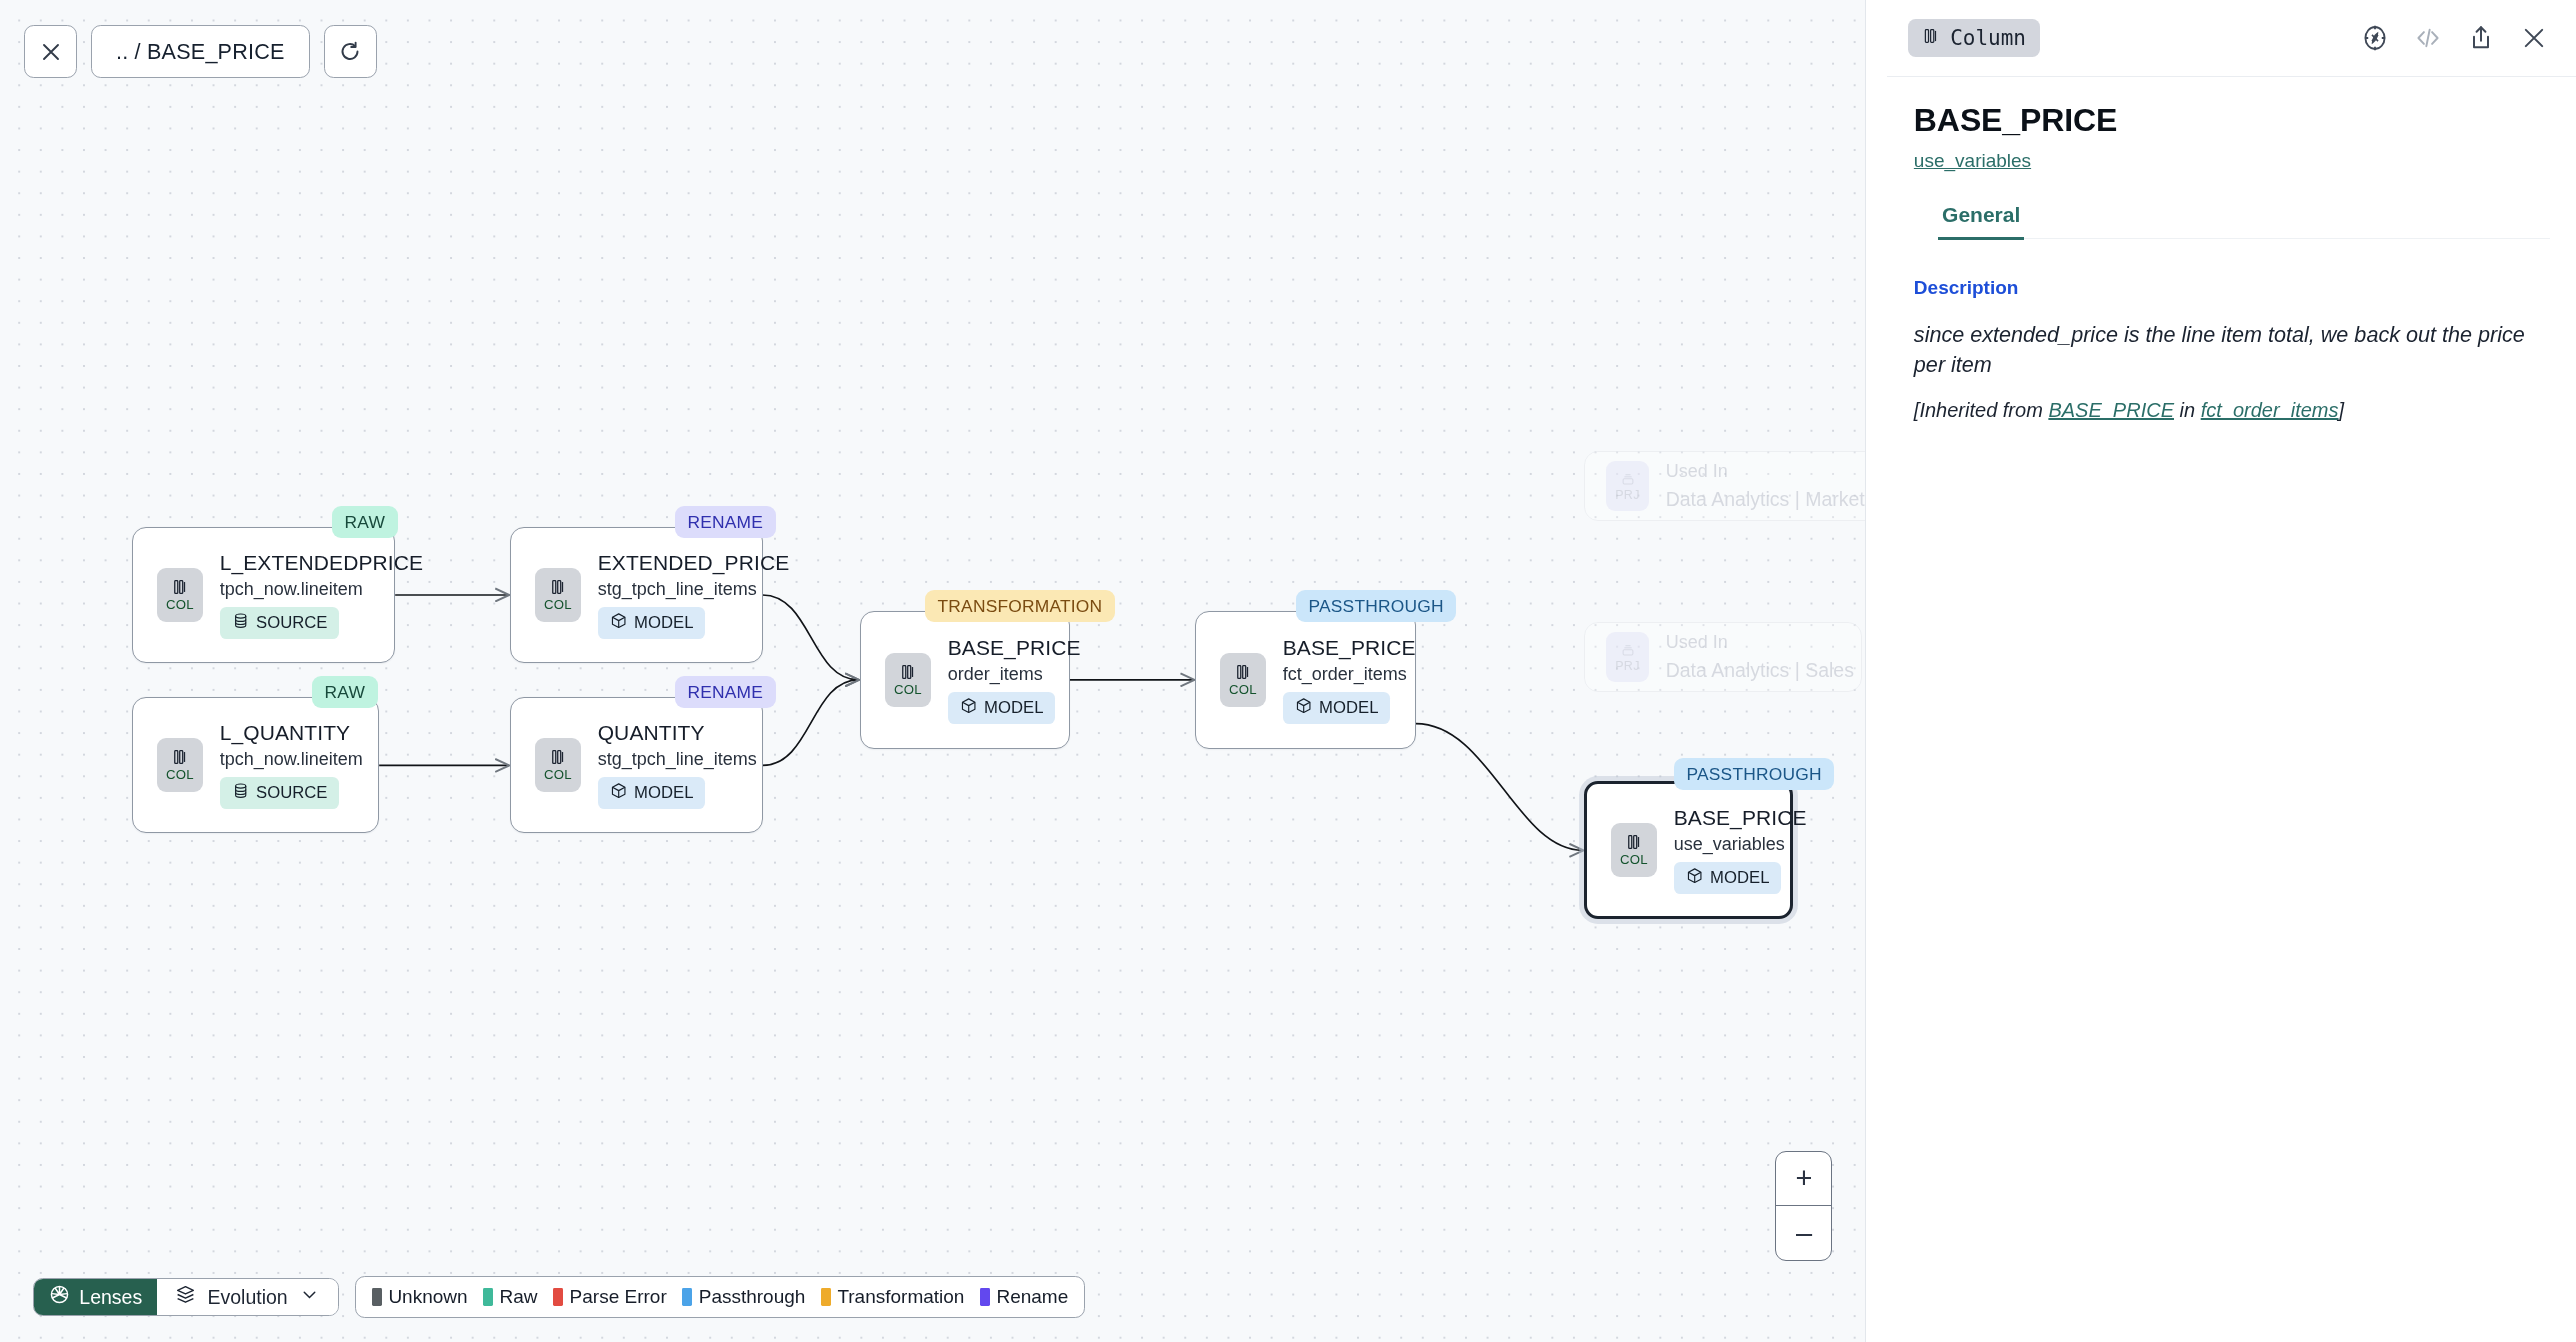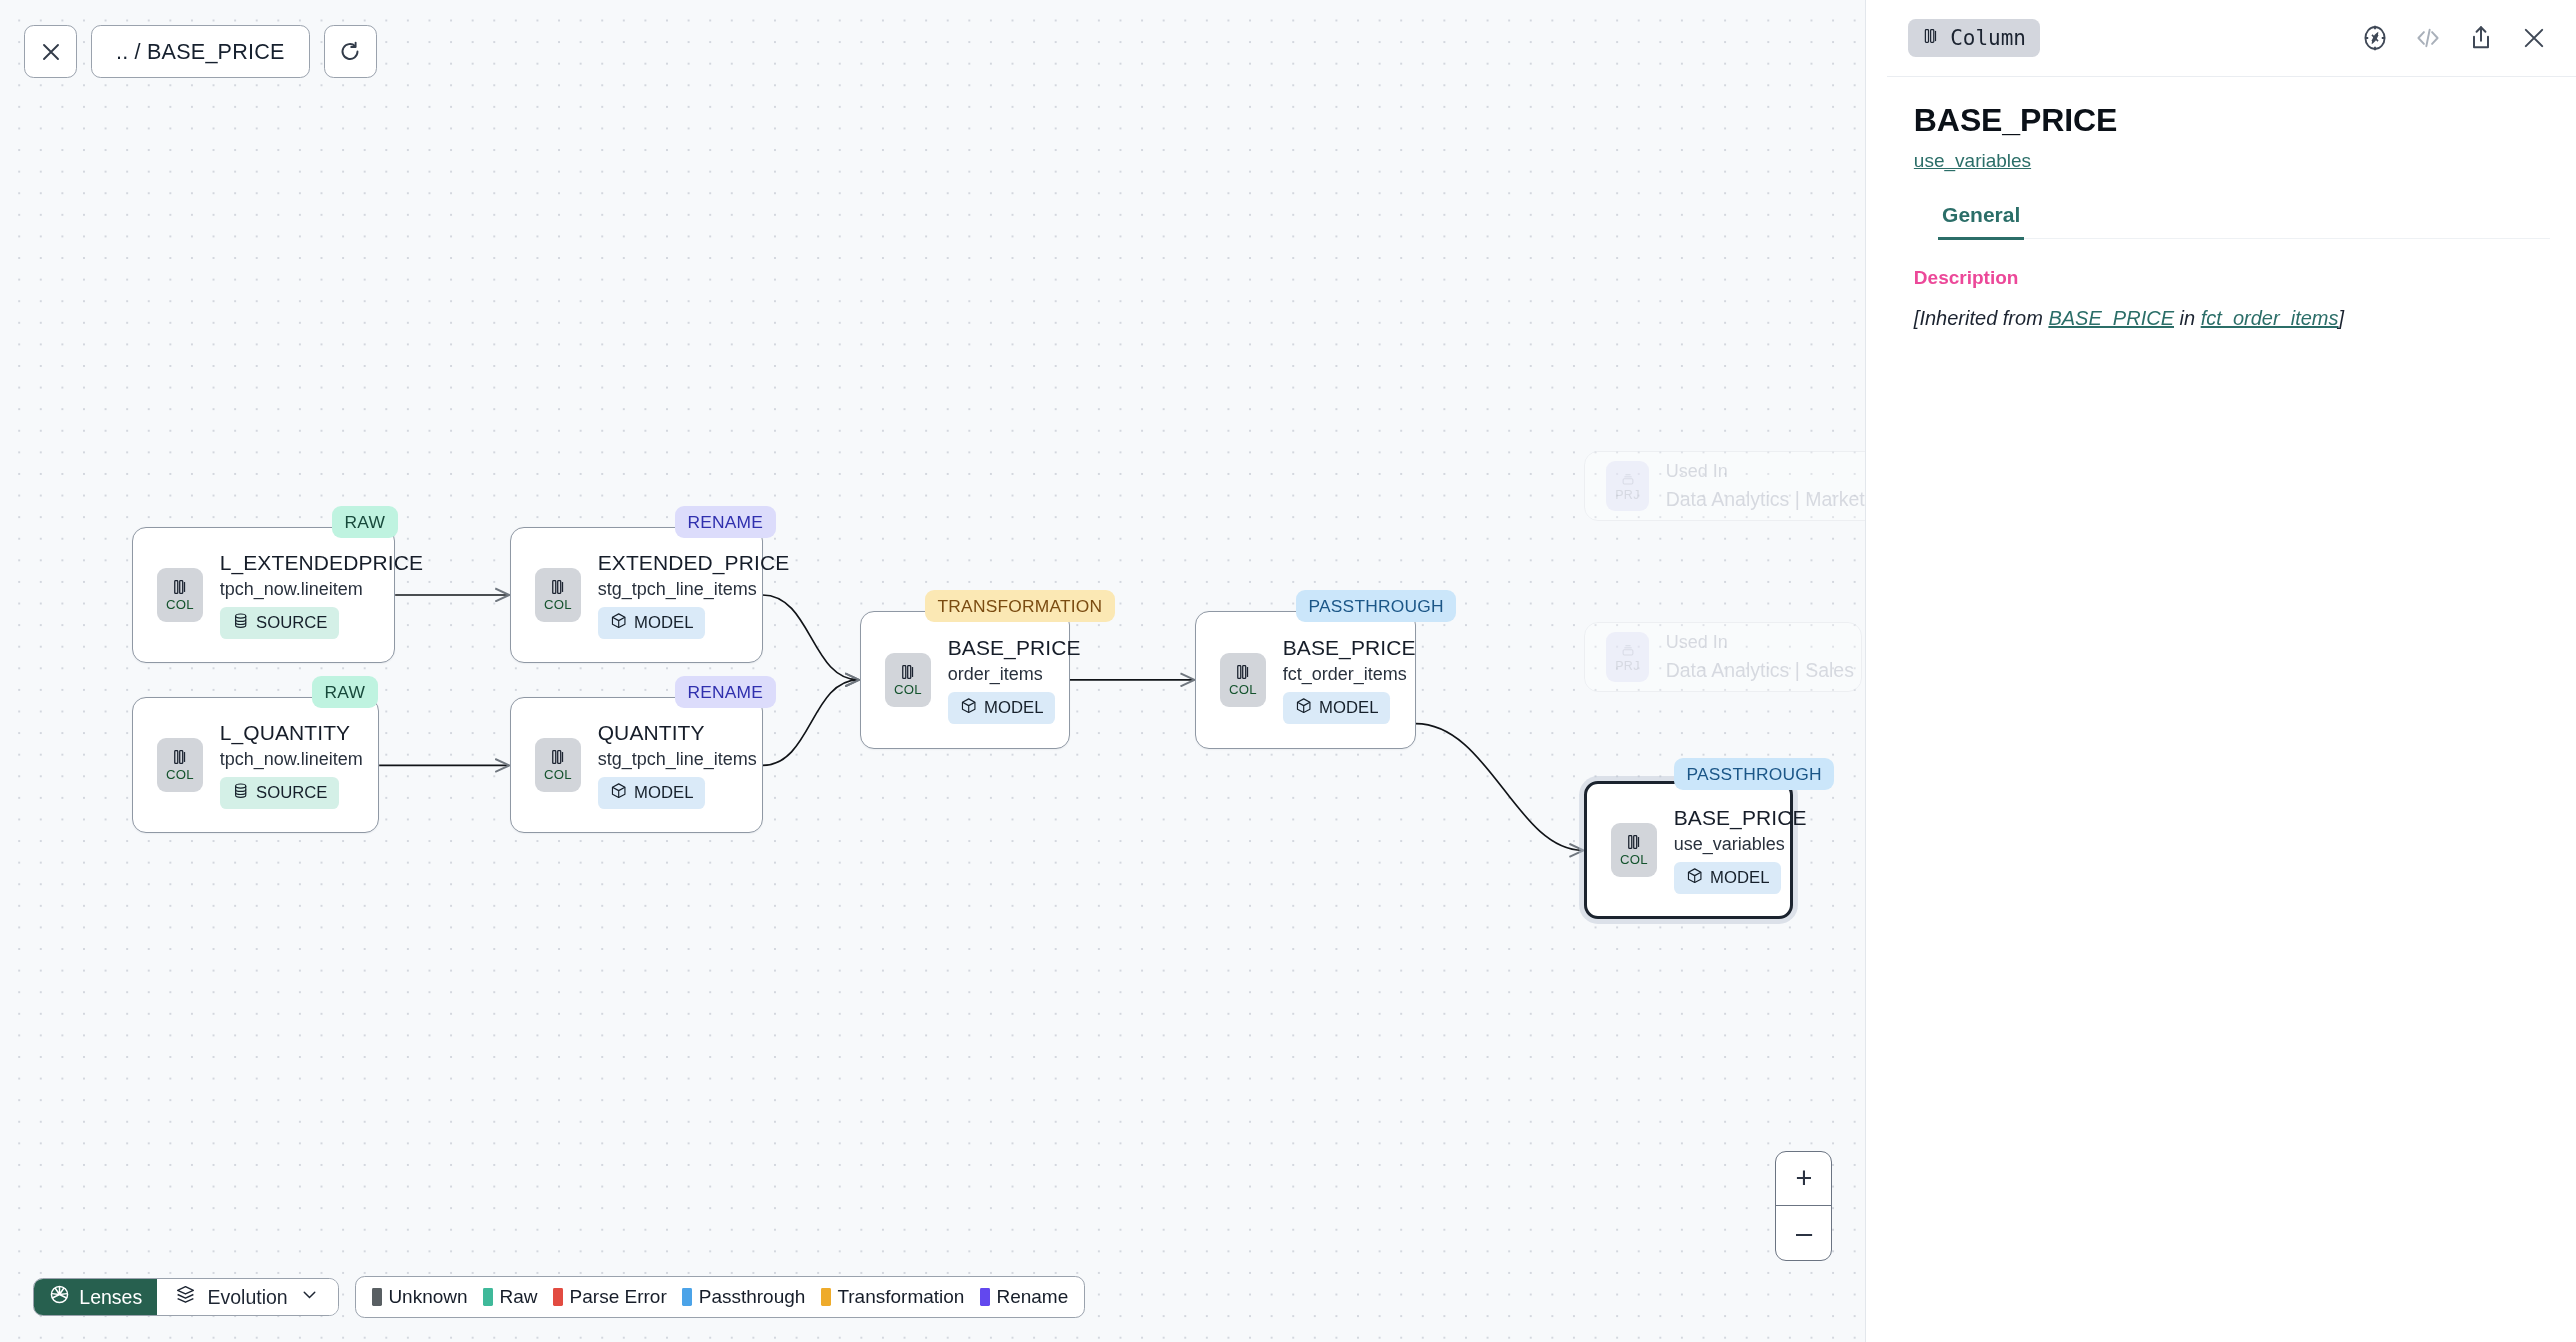--- a/index.html
+++ b/index.html
@@ -134,21 +134,21 @@
   .head-icons .ic { width: 31px; height: 31px; color: #3f4856; cursor: pointer; display: flex; align-items: center; justify-content: center; }
   .head-icons .ic.dim { color: #a9b0ba; }
 
   .panel-body { padding: 25px 26.4px 0 26.4px; }
   .col-title { font-size: 32px; font-weight: bold; color: #0b1118; letter-spacing: -0.1px; }
   .col-link { display: inline-block; margin-top: 11px; font-size: 19px; color: #2b6e68; text-decoration: underline; cursor: pointer; }
 
   .tabs { margin-top: 31px; border-bottom: 1.7px solid #eef1f4; margin-left: 24px; }
   .tab { display: inline-block; padding: 0 4.2px 9.7px 4.2px; font-size: 21px; font-weight: bold; color: #2b6e68; border-bottom: 3.5px solid #2b6e68; margin-bottom: -2.1px; cursor: pointer; }
 
-  .sect-title { margin-top: 28px; font-size: 19px; font-weight: bold; color: #ec4899; }
+  .sect-title { margin-top: 38px; font-size: 19px; font-weight: bold; color: #1d4ed8; }
   .desc { margin-top: 21px; font-size: 21.6px; font-style: italic; color: #1b2330; line-height: 1.42; }
   .inherit { margin-top: 18px; font-size: 20px; font-style: italic; color: #1b2330; }
   .inherit a { color: #2b6e68; text-decoration: underline; font-style: italic; cursor: pointer; }
 </style>
 </head>
 <body>
 
 <div class="app">
 
   <div class="canvas">
@@ -479,19 +479,20 @@
 
     <div class="panel-body">
       <div class="col-title">BASE_PRICE</div>
       <a class="col-link">use_variables</a>
 
       <div class="tabs">
         <span class="tab">General</span>
       </div>
 
       <div class="sect-title">Description</div>
+      <div class="desc">since extended_price is the line item total, we back out the price per item</div>
       <div class="inherit">
         <span>[Inherited from </span><a>BASE_PRICE</a><span> in </span><a>fct_order_items</a><span>]</span>
       </div>
     </div>
   </div>
 </div>
 
 
 </body></html>

